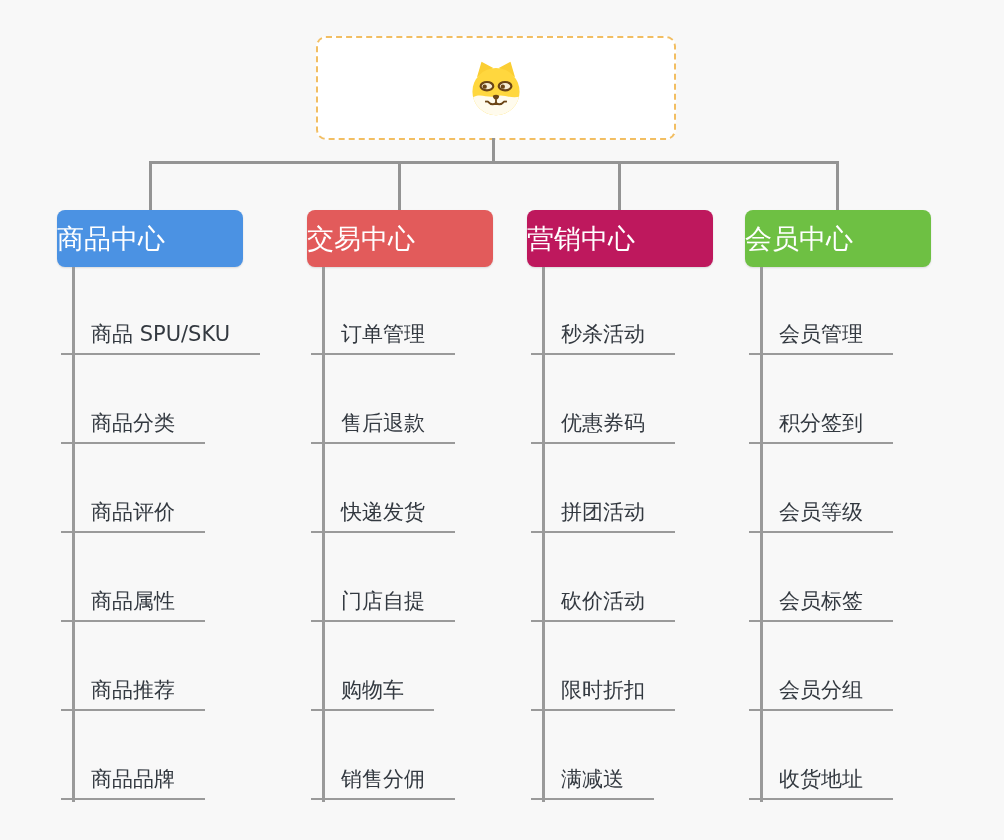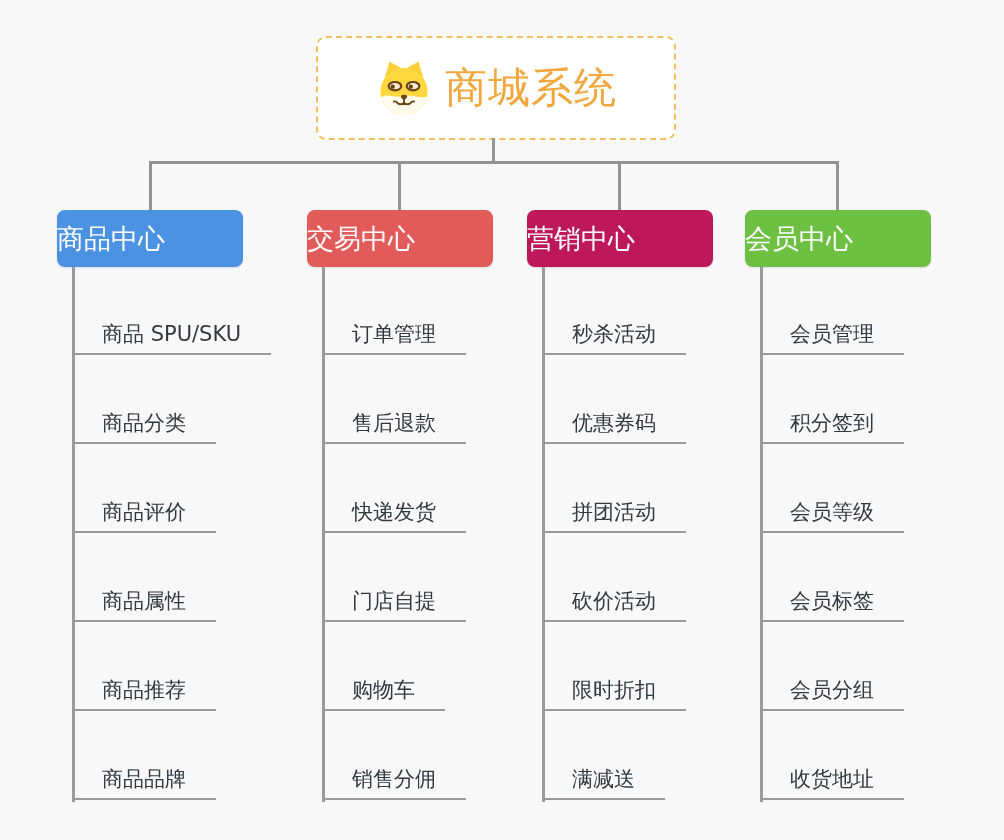--- a/index.html
+++ b/index.html
@@ -34,21 +34,21 @@
   
   .col{position:absolute;top:210px;width:230px;}
   .c1{left:57px;} .c2{left:307px;} .c3{left:527px;} .c4{left:745px;}
   .branch{
     width:186px;height:57px;border-radius:8px;
     display:flex;align-items:center;
     box-shadow:0 1px 2px rgba(0,0,0,0.12);
   }
   .branch-label{color:#ffffff;font-size:27px;line-height:1;white-space:nowrap;}
   .spine{left:15px;top:57px;width:2.5px;height:535px;background:#9a9a9a;}
-  ul.items{position:absolute;left:15px;top:56px;margin:0;padding:0;list-style:none;}
+  ul.items{position:absolute;left:4px;top:56px;margin:0;padding:0;list-style:none;}
   li.item{height:89px;display:flex;align-items:flex-end;}
   .item-label{
     display:inline-block;white-space:nowrap;
     border-bottom:2px solid #9a9a9a;
     padding:0 30px 7px 30px;
     font-size:21px;color:#333940;line-height:1.15;
   }
 </style>
 </head>
 <body>
@@ -75,21 +75,20 @@
       <circle cx="19.5" cy="30.5" r="2.4" fill="#6b4516"></circle>
       <ellipse cx="42" cy="30" rx="7" ry="4.6" fill="#f6edd4" stroke="#6b4516" stroke-width="2.4"></ellipse>
       <circle cx="39.5" cy="30.5" r="2.4" fill="#6b4516"></circle>
 
       <path d="M28.5 40.5 Q32 38.5 35.5 40.5 Q35.5 44 32 45 Q28.5 44 28.5 40.5 Z" fill="#6b4516"></path>
       <path d="M32 45 L32 48" stroke="#6b4516" stroke-width="2" stroke-linecap="round" fill="none"></path>
       <path d="M23 47 Q27.5 52 32 48.5 Q36.5 52 41 47" stroke="#6b4516" stroke-width="2.2" stroke-linecap="round" fill="none"></path>
       <circle cx="21" cy="47" r="1.2" fill="#6b4516"></circle>
       <circle cx="43" cy="47" r="1.2" fill="#6b4516"></circle>
     </svg>
-    <span class="root-title">商城系统</span>
   </div>
 
   <div class="vline" id="conn-root"></div>
   <div class="hline" id="rail"></div>
   <div class="vline drop" id="drop-1"></div>
   <div class="vline drop" id="drop-2"></div>
   <div class="vline drop" id="drop-3"></div>
   <div class="vline drop" id="drop-4"></div>
 
   <div class="col c1">

